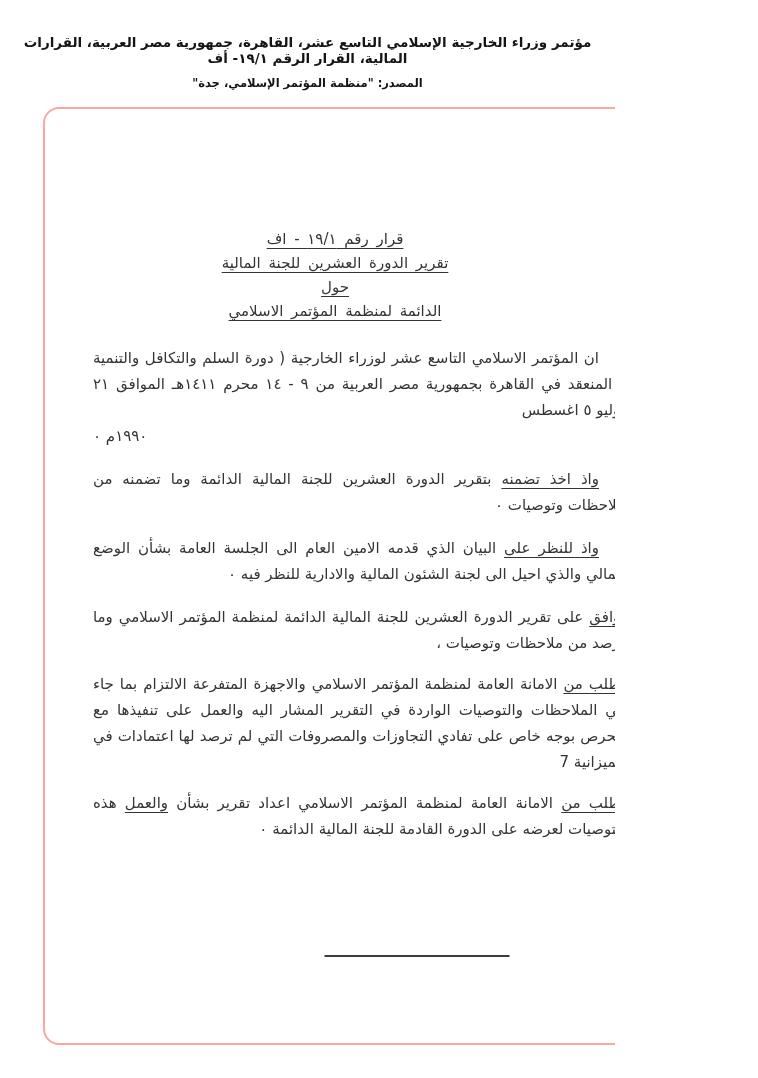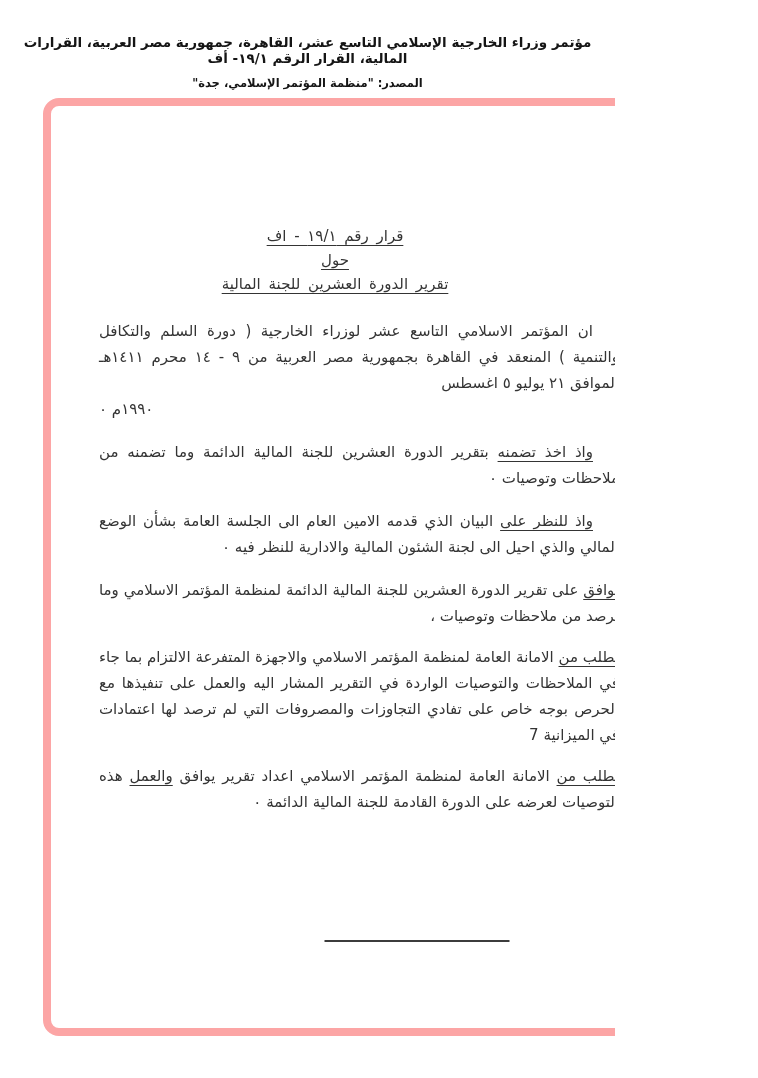--- a/index.html
+++ b/index.html
@@ -8,22 +8,22 @@
     font-family:"DejaVu Sans", sans-serif; overflow:hidden;
   }
 
   
   .hdr { position:absolute; top:34px; left:0; right:0; text-align:center; color:#151515; direction:rtl; }
   .hdr .citation { font-size:13.5px; font-weight:bold; letter-spacing:0; }
   .hdr .source   { font-size:11.5px; font-weight:bold; margin-top:10px; }
 
   
   .frame {
-    position:absolute; left:43px; top:98px; width:672px; height:938px;
-    box-sizing:border-box; border:8px solid #fca5a5; border-radius:16px;
+    position:absolute; left:43px; top:107px; width:672px; height:938px;
+    box-sizing:border-box; border:2px solid #fca5a5; border-radius:16px;
     background:#ffffff;
   }
 
   
   .doc {
     position:absolute; inset:0; direction:rtl;
     padding:118px 62px 0 48px;
     color:#343434; font-size:15px; line-height:26px;
     text-align:justify;
   }
@@ -56,22 +56,23 @@
   <div class="hdr">
     <div class="citation">مؤتمر وزراء الخارجية الإسلامي التاسع عشر، القاهرة، جمهورية مصر العربية، القرارات المالية، القرار الرقم ١٩/١- أف</div>
     <div class="source">المصدر: "منظمة المؤتمر الإسلامي، جدة"</div>
   </div>
 
   <div class="frame">
     <div class="doc">
 
       <div class="title-block">
         <div class="t-line">قرار رقم ١٩/١ - اف</div>
+        <div class="t-line">تقرير الدورة العشرين للجنة المالية</div>
         <div class="t-line">حول</div>
-        <div class="t-line">تقرير الدورة العشرين للجنة المالية</div>
+        <div class="t-line">الدائمة لمنظمة المؤتمر الاسلامي</div>
       </div>
 
       <div class="para">
         <span><span>ان المؤتمر الاسلامي التاسع عشر لوزراء الخارجية ( دورة السلم والتكافل والتنمية ) المنعقد في القاهرة بجمهورية مصر العربية من ٩ - ١٤ محرم ١٤١١هـ الموافق ٢١ يوليو  ٥ اغسطس</span></span>
         <div class="tail">١٩٩٠م ٠</div>
       </div>
 
       <div class="para">
         <span><span class="u">واذ اخذ تضمنه</span><span> بتقرير الدورة العشرين للجنة المالية الدائمة وما تضمنه من ملاحظات وتوصيات ٠</span></span>
       </div>
@@ -85,21 +86,21 @@
         <span class="itext"><span class="u">يوافق</span><span> على تقرير الدورة العشرين للجنة المالية الدائمة لمنظمة المؤتمر الاسلامي وما ترصد من ملاحظات وتوصيات ،</span></span>
       </div>
 
       <div class="item">
         <span class="num">٢ -</span>
         <span class="itext"><span class="u">يطلب من</span><span> الامانة العامة لمنظمة المؤتمر الاسلامي والاجهزة المتفرعة الالتزام بما جاء في الملاحظات والتوصيات الواردة في التقرير المشار اليه والعمل على تنفيذها مع الحرص بوجه خاص على تفادي التجاوزات والمصروفات التي لم ترصد لها اعتمادات في الميزانية 7</span></span>
       </div>
 
       <div class="item">
         <span class="num">٣ -</span>
-        <span class="itext"><span class="u">يطلب من</span><span> الامانة العامة لمنظمة المؤتمر الاسلامي اعداد تقرير يوافق </span><span class="u">والعمل</span><span> هذه التوصيات لعرضه على الدورة القادمة للجنة المالية الدائمة ٠</span></span>
+        <span class="itext"><span class="u">يطلب من</span><span> الامانة العامة لمنظمة المؤتمر الاسلامي اعداد تقرير بشأن </span><span class="u">والعمل</span><span> هذه التوصيات لعرضه على الدورة القادمة للجنة المالية الدائمة ٠</span></span>
       </div>
 
     </div>
 
     <div class="rule"></div>
   </div>
 
 </div>
 
 </body></html>

